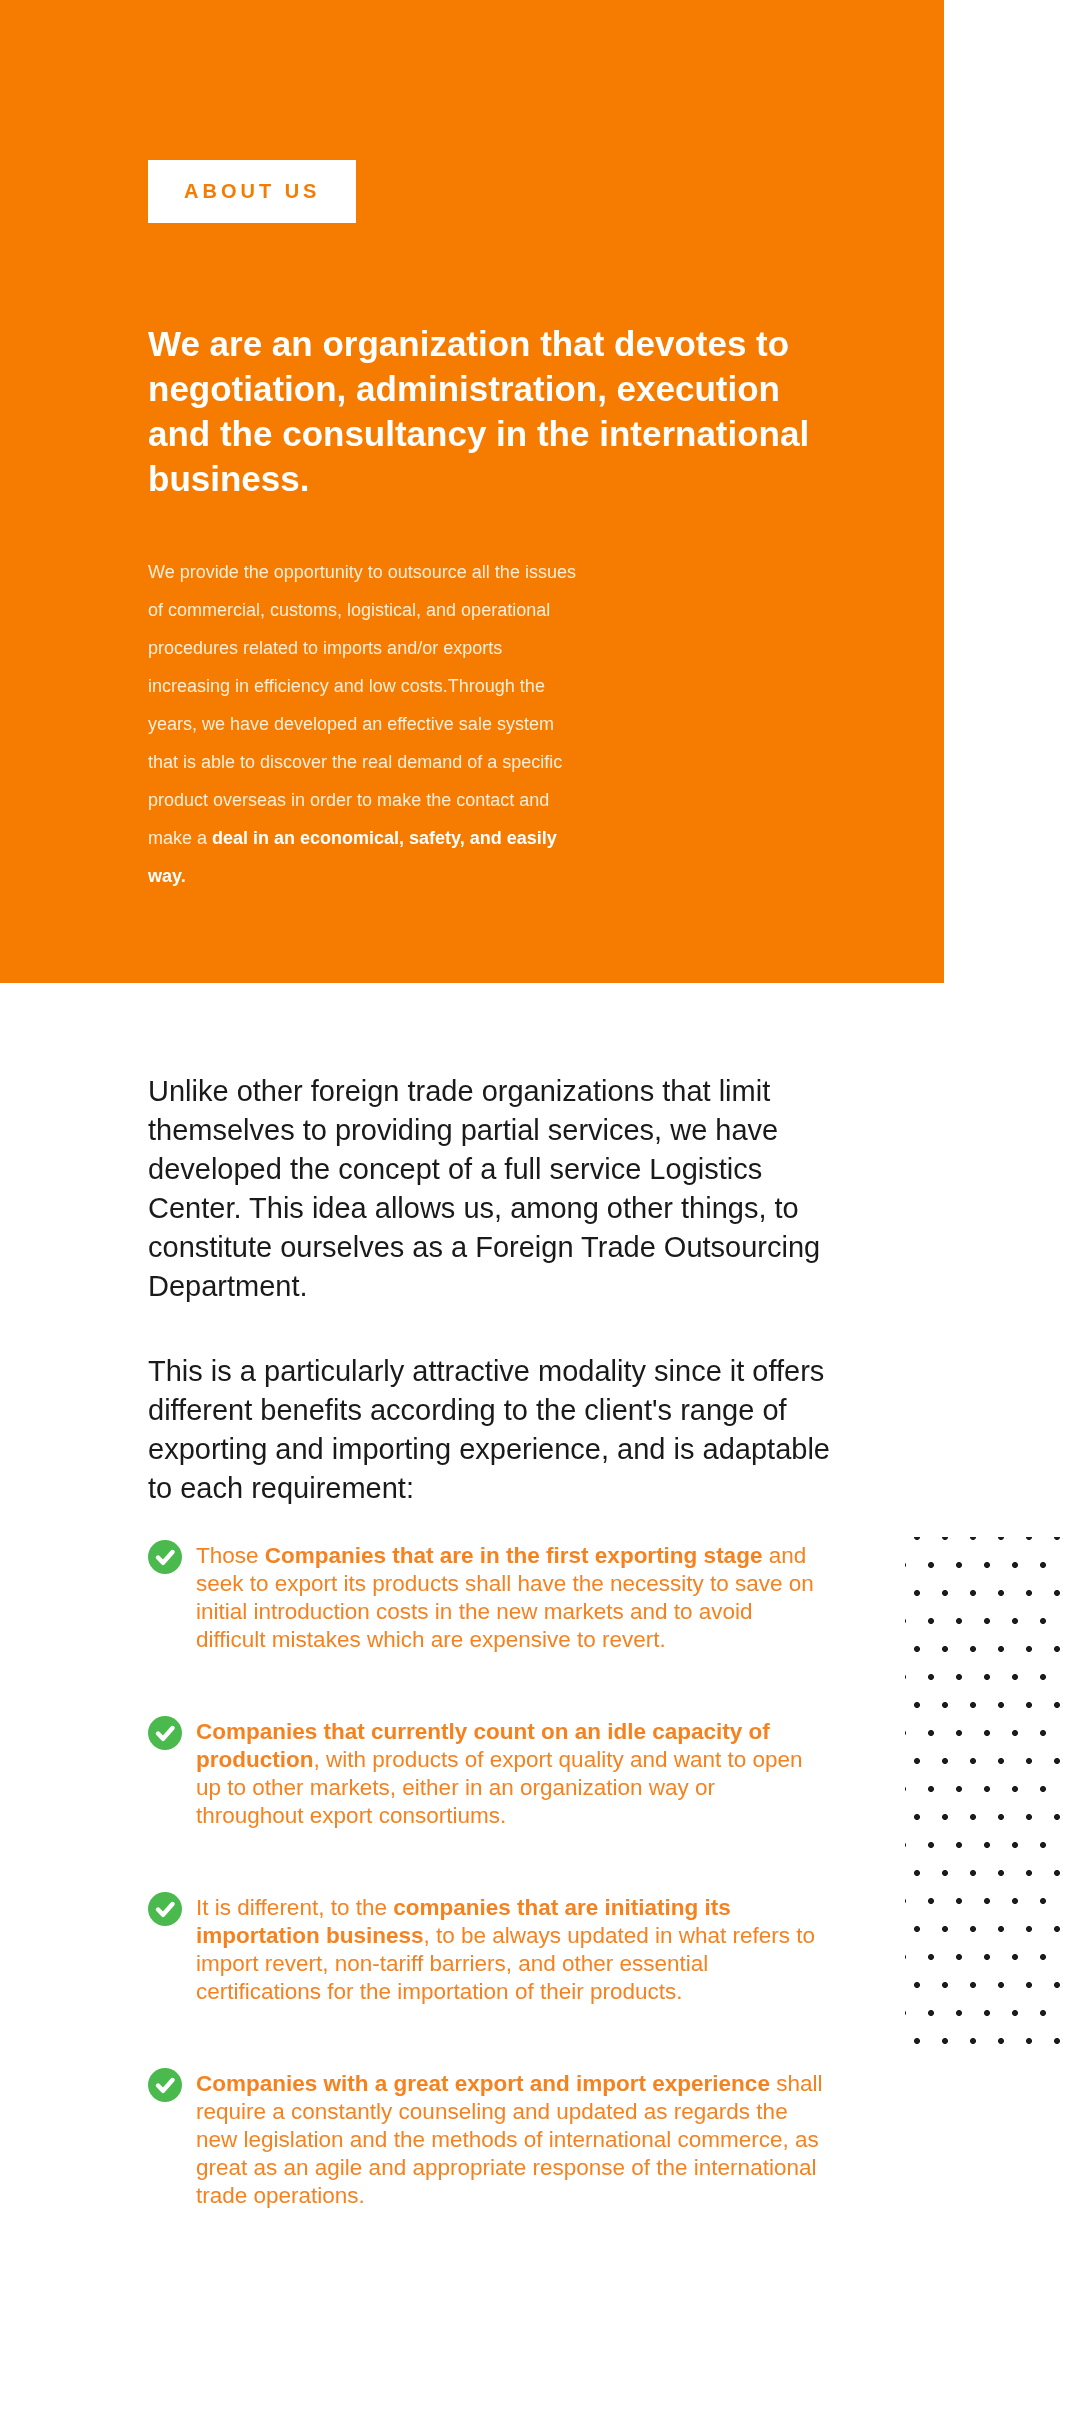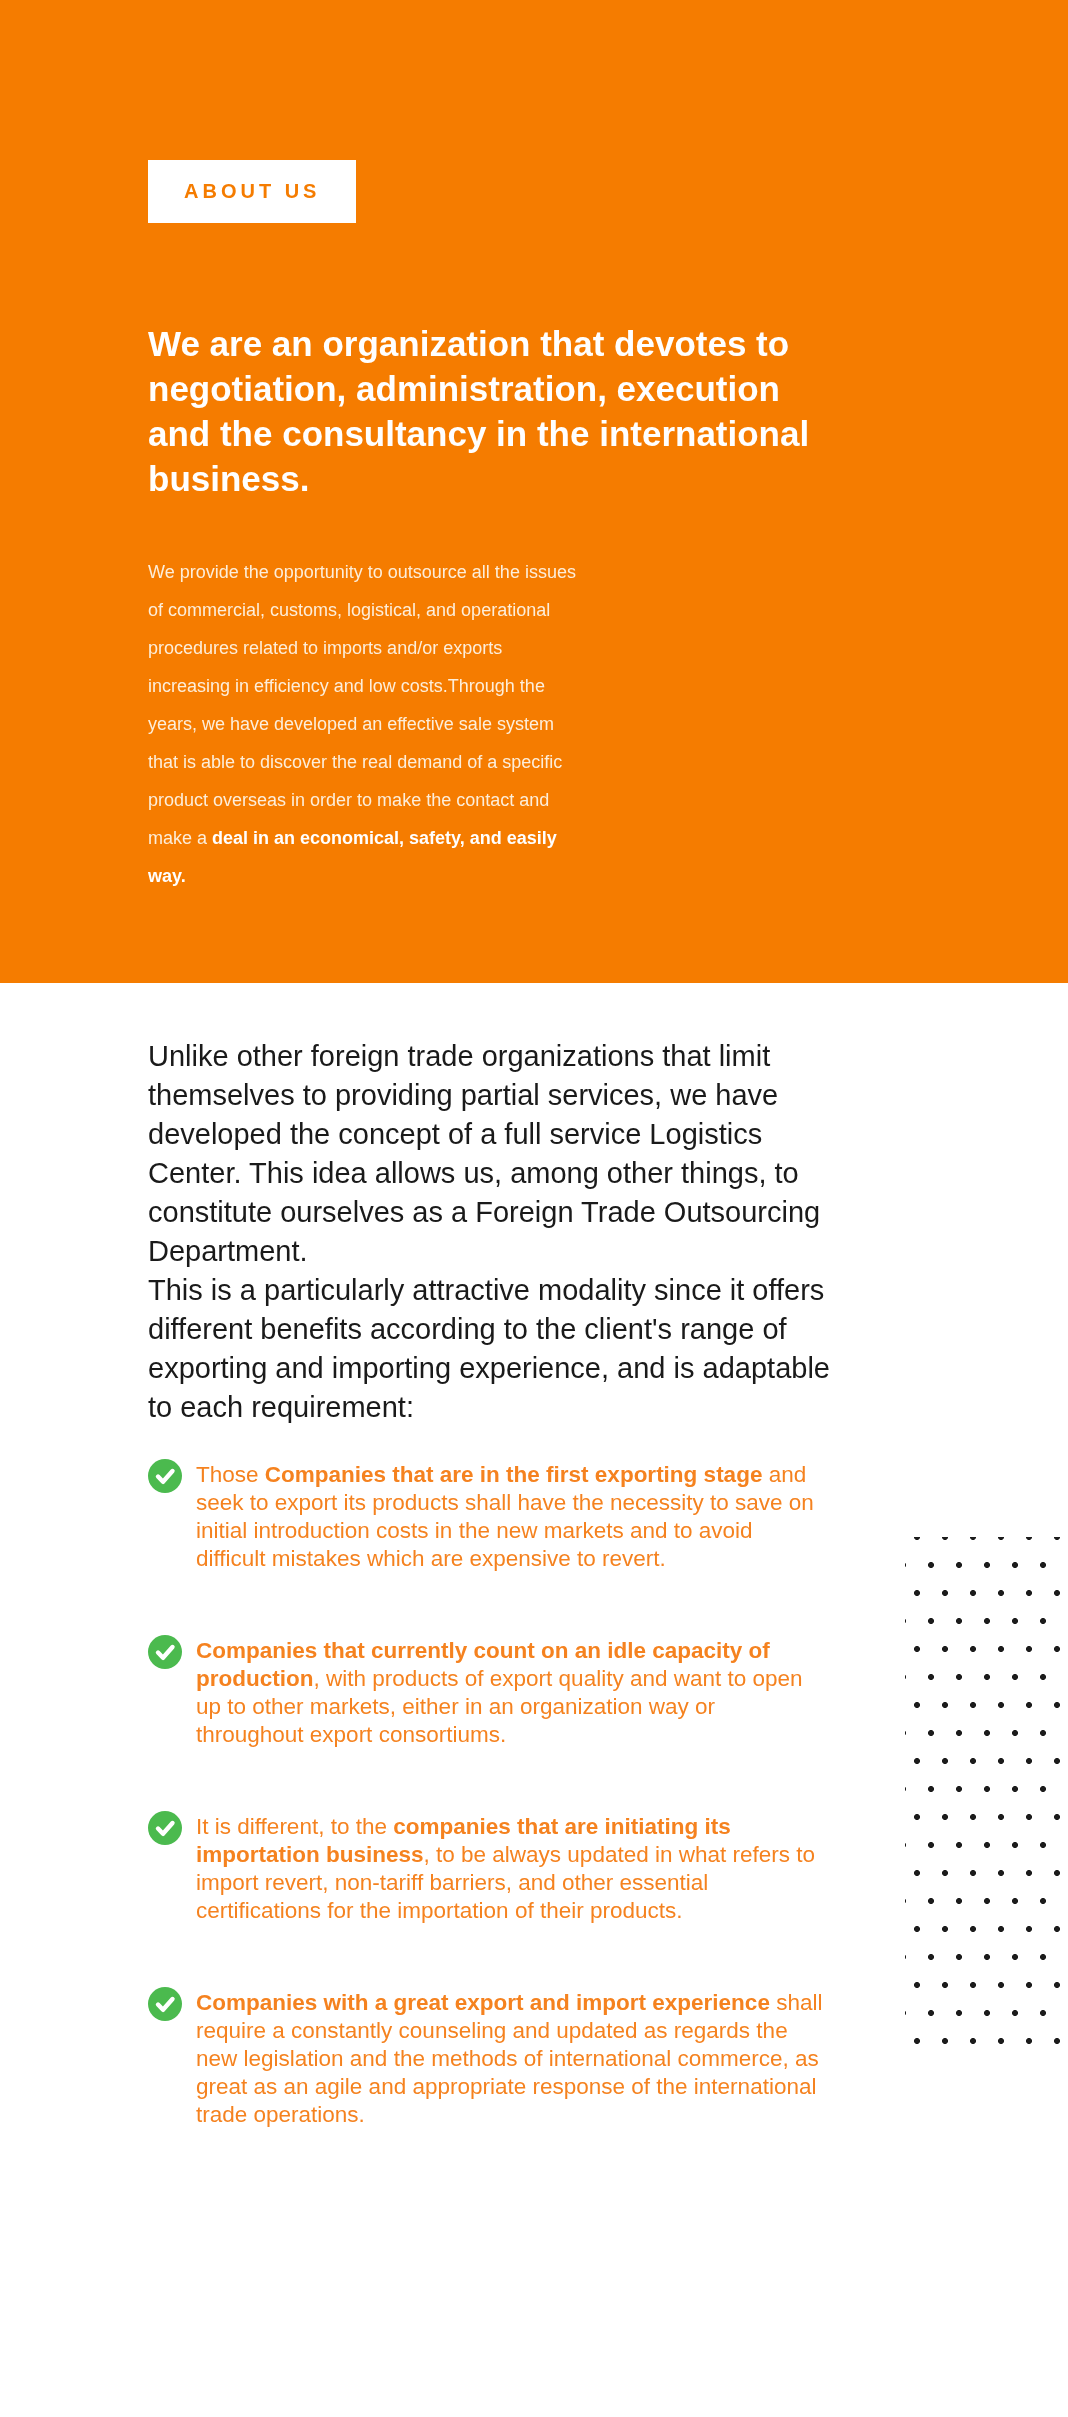--- a/index.html
+++ b/index.html
@@ -10,21 +10,21 @@
     height: 2417px;
     background: #ffffff;
     overflow: hidden;
     font-family: "Liberation Sans", "DejaVu Sans", sans-serif;
     color: #1a1a1a;
   }
   
   .hero {
     position: absolute;
     top: 0; left: 0;
-    width: 1068px;
+    width: 944px;
     height: 983px;
     background: var(--orange, #f57c00);
     padding: 160px 40px 0 148px;
   }
   .badge {
     display: inline-block;
     background: #ffffff;
     padding: 20px 36px;
   }
   .badge-label {
@@ -49,33 +49,33 @@
     font-size: 18px;
     line-height: 38px;
     font-weight: normal;
     white-space: pre-line;
     max-width: 880px;
   }
   .hero-paragraph strong { color: #ffffff; font-weight: bold; }
   
   .body-copy {
     position: absolute;
-    top: 948px;
+    top: 983px;
     left: 148px;
     width: 880px;
   }
   .para {
     color: #1a1a1a;
     font-size: 29px;
     line-height: 39px;
     white-space: pre-line;
     max-width: 860px;
   }
   .para-1 { margin-top: 89px; }
-  .para-2 { }
+  .para-2 { margin-top: 46px; }
   
   .checklist {
     list-style: none;
     margin-top: 34px;
   }
   .check-item {
     display: flex;
     align-items: flex-start;
     margin-bottom: 64px;
   }

